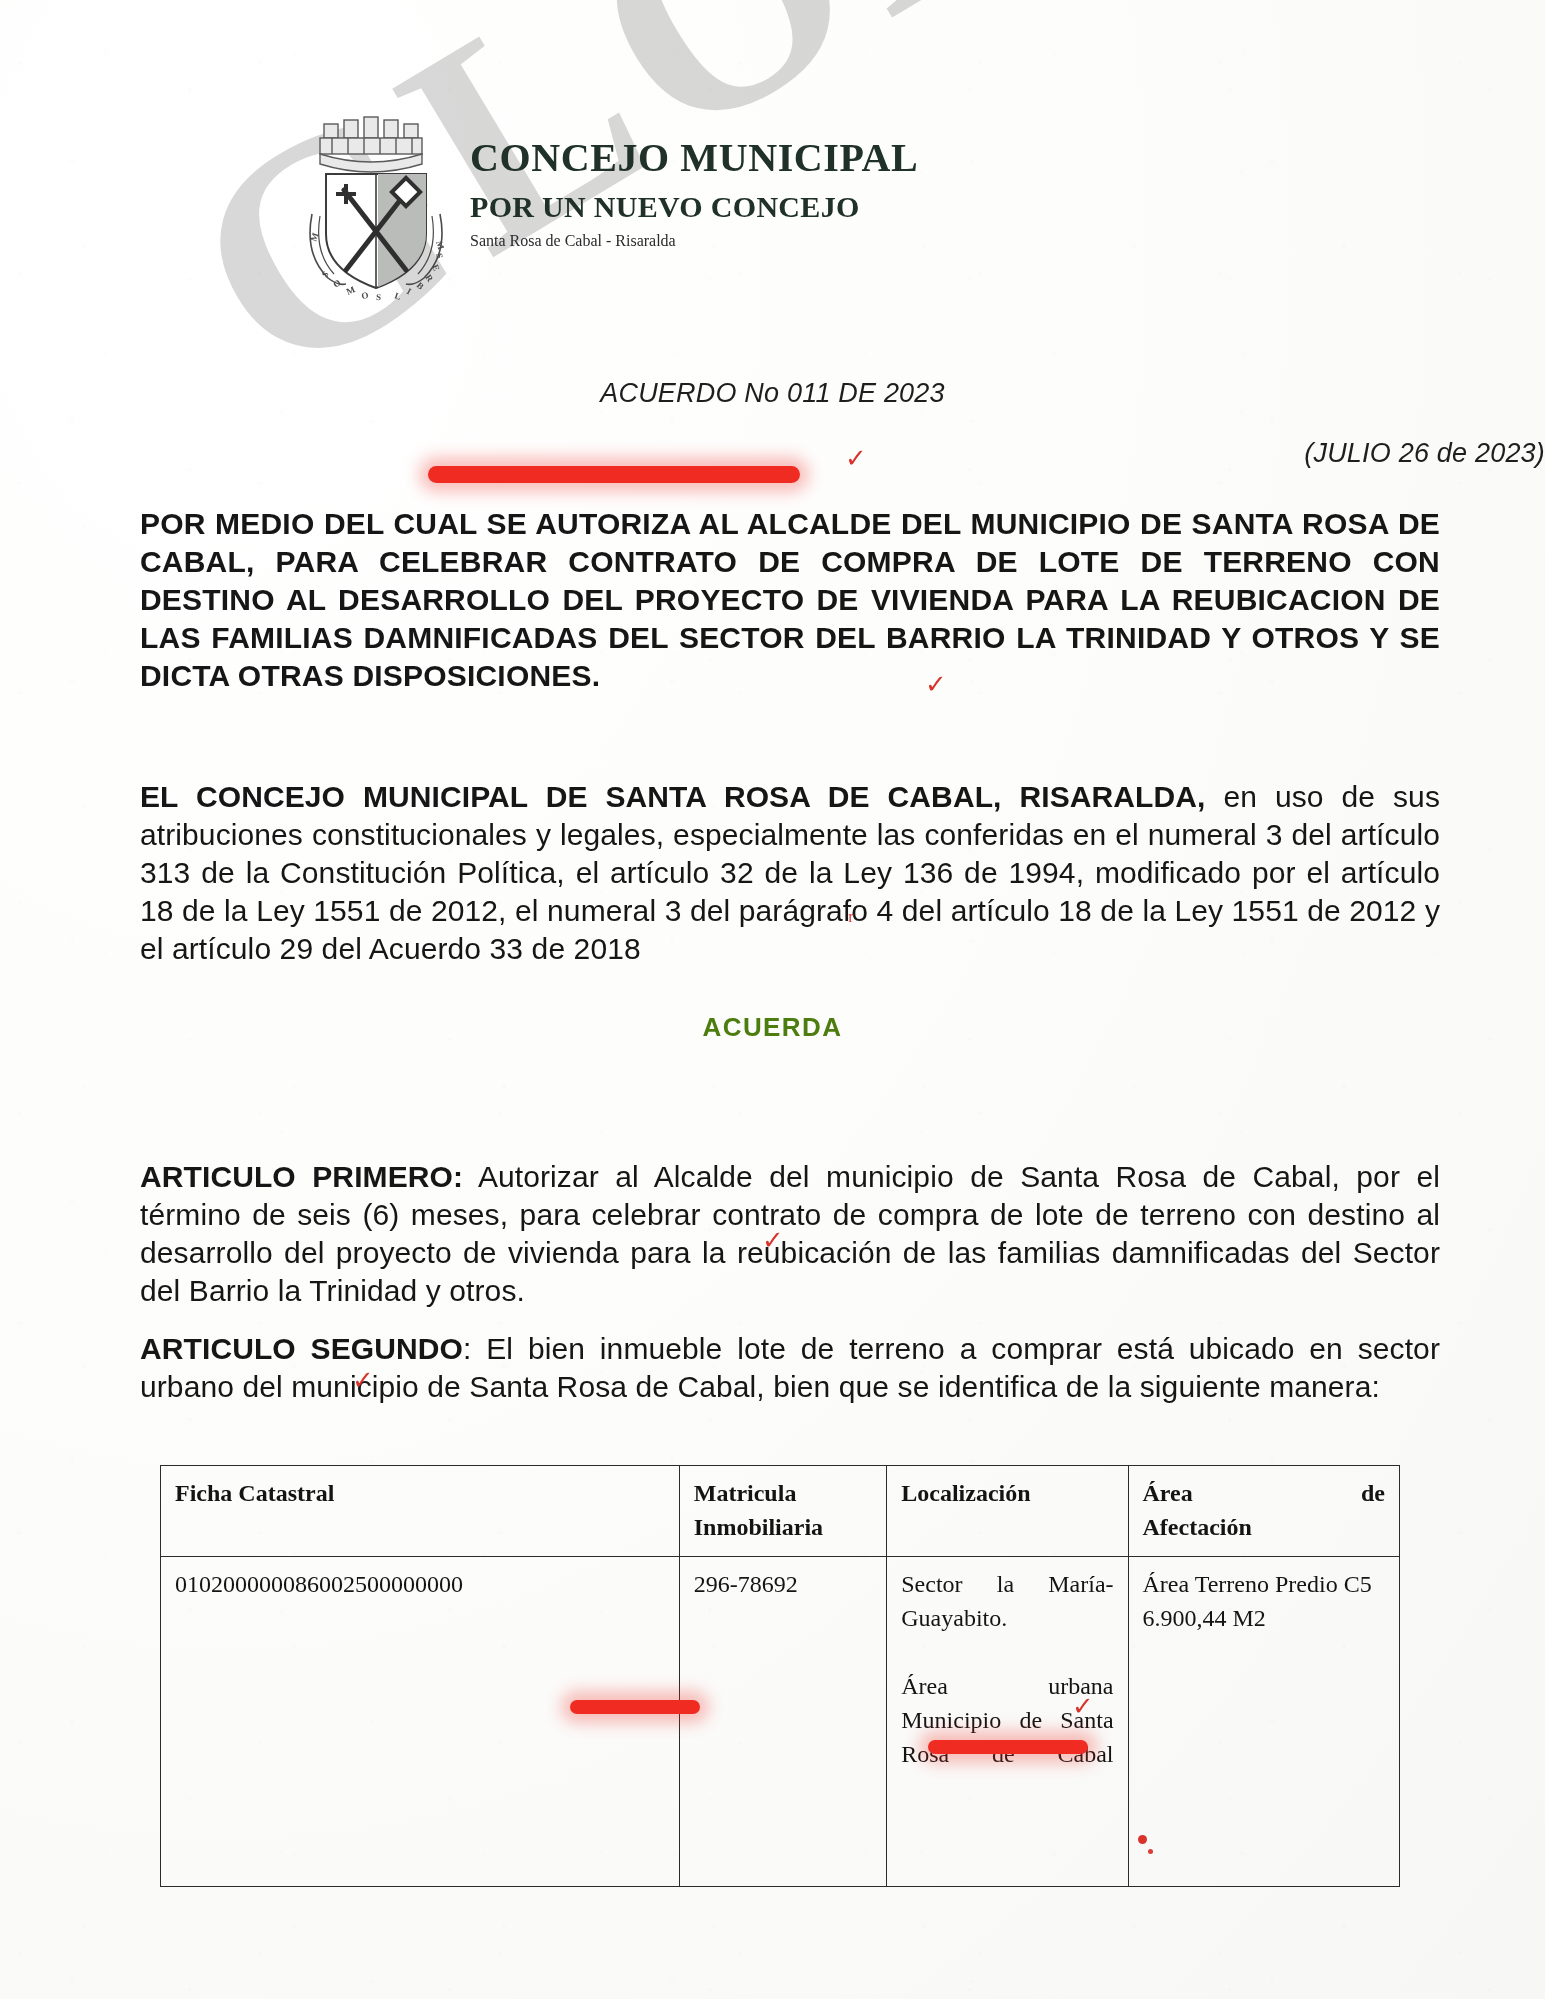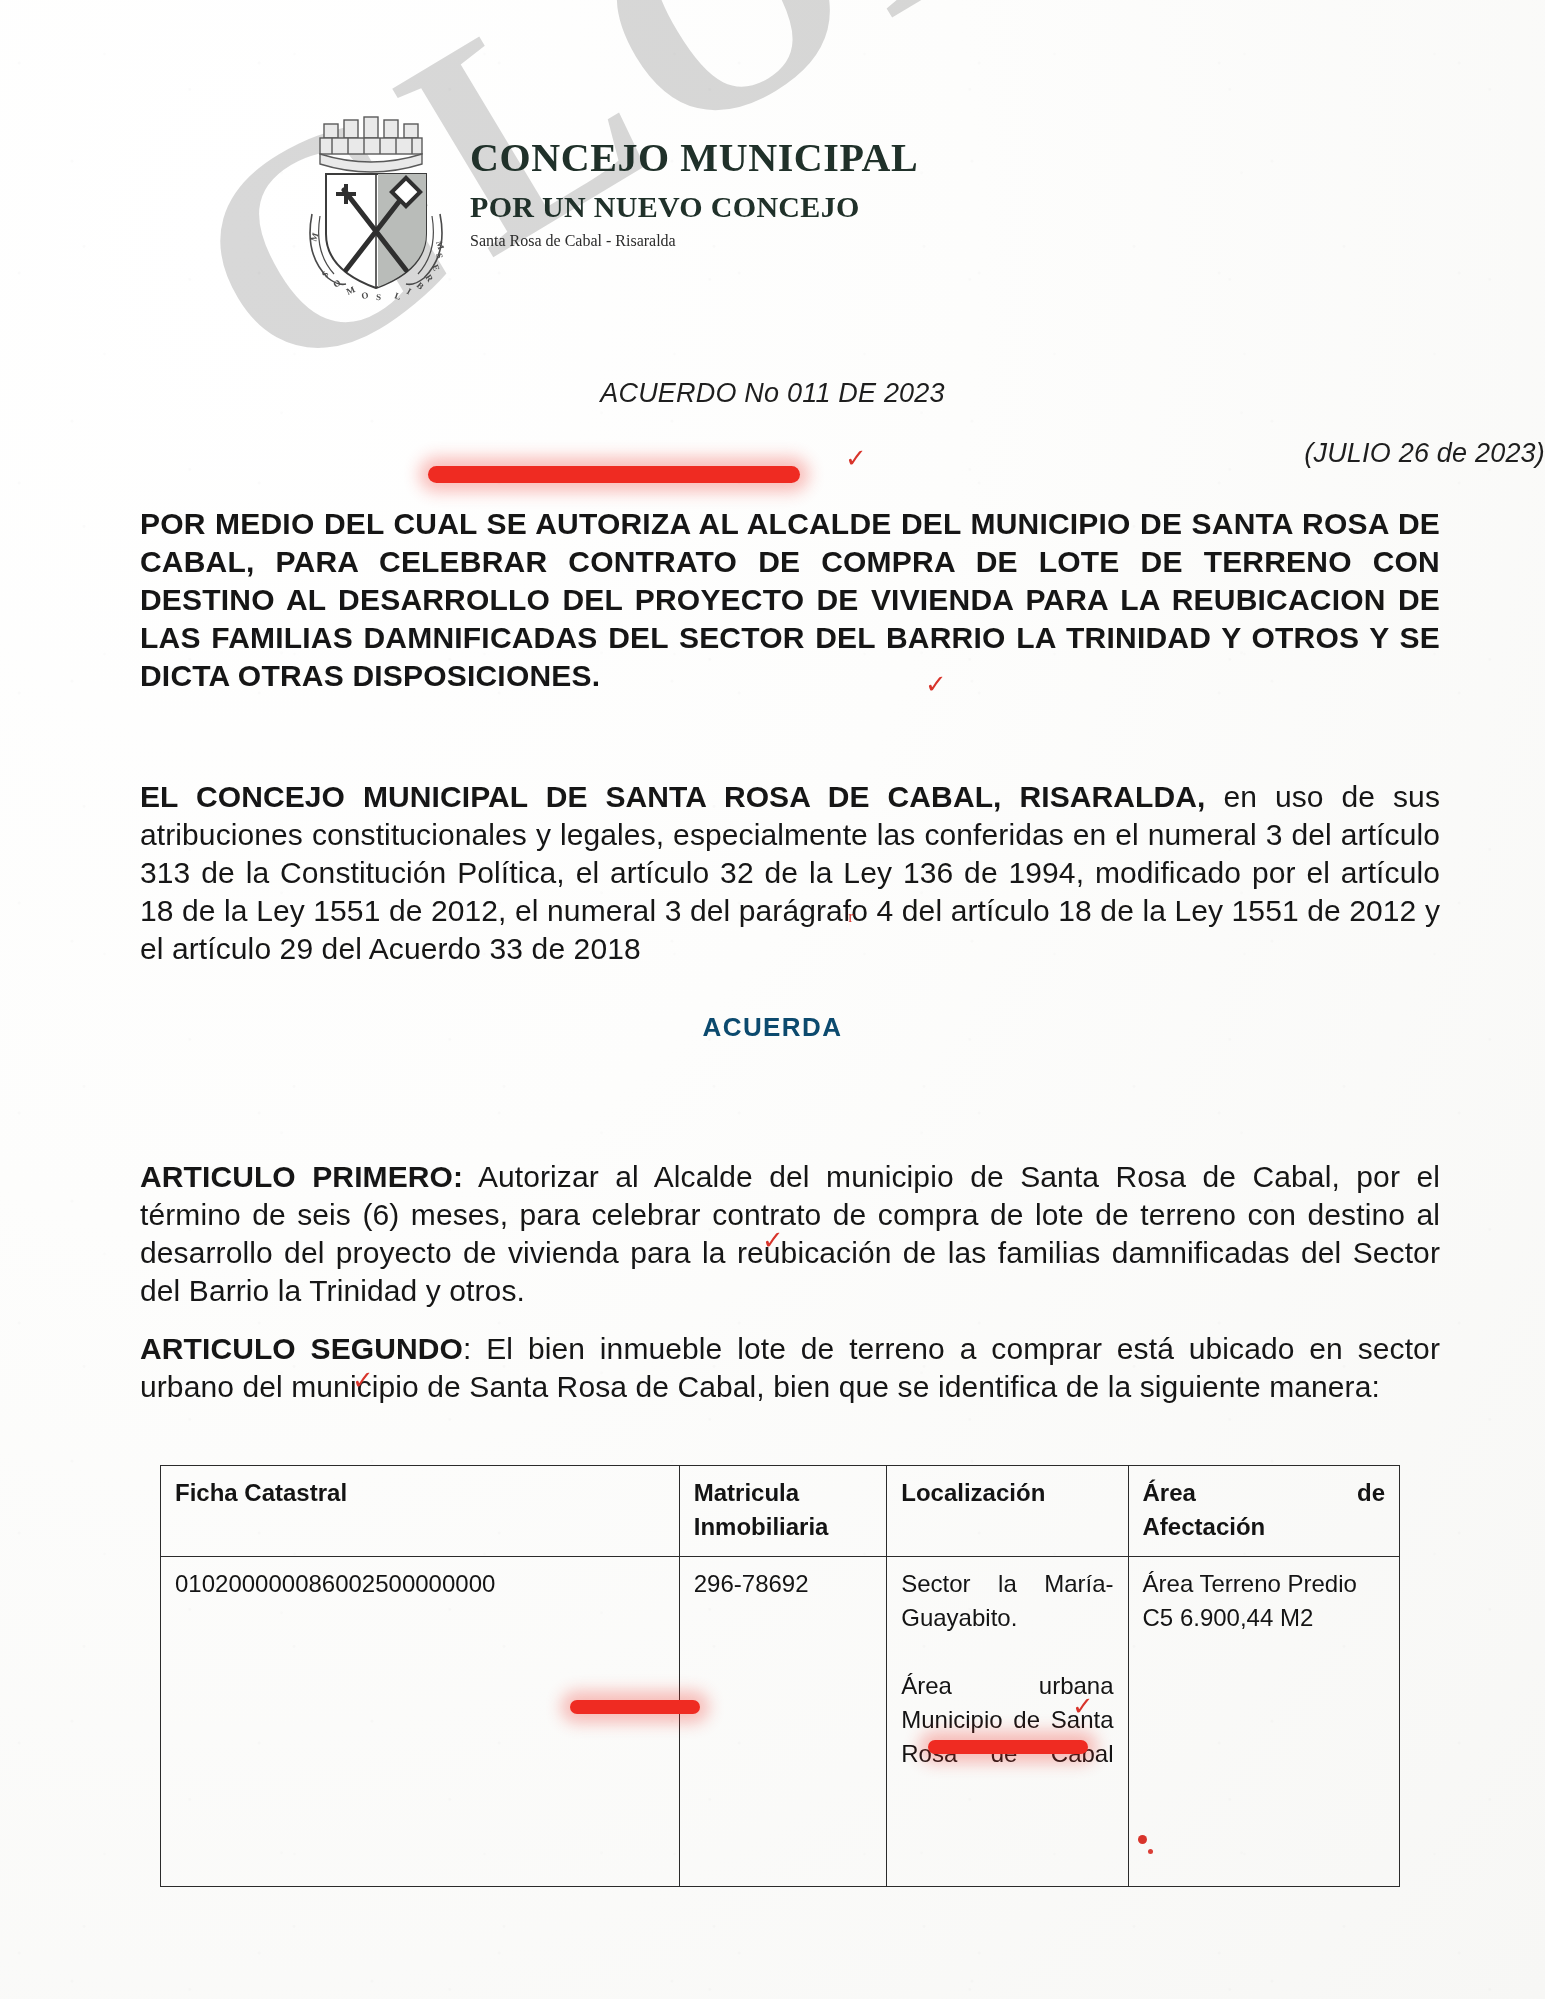--- a/index.html
+++ b/index.html
@@ -80,38 +80,39 @@
   .para b { font-weight:bold; }
 
   .p-titulo  { top:505px; }
   .p-concejo { top:748px; }
   .p-primero { top:1128px; }
   .p-segundo { top:1300px; }
 
   .acuerda {
     position:absolute; left:0; top:1012px; width:100%;
     text-align:center; font-weight:bold; font-size:26px; letter-spacing:1.4px;
-    color:#0c4a6e;
+    color:#4d7c0f;
   }
 
   
   .tbl-wrap { position:absolute; left:160px; top:1465px; width:1240px; }
   table.catastro {
     width:100%;
     border-collapse:collapse;
     font-size:24px;
     color:#141414;
   }
   table.catastro th, table.catastro td {
     border:1.6px solid #2b2b2b;
     padding:10px 14px 12px 14px;
     vertical-align:top;
     text-align:left;
     font-weight:normal;
     line-height:34px;
+    font-family:Liberation Serif, serif;
   }
   table.catastro th { font-weight:bold; }
   .col-ficha { width:430px; }
   .col-mat   { width:172px; }
   .col-loc   { width:200px; }
   .col-area  { width:225px; }
 
   .th-area-inner { display:flex; justify-content:space-between; }
   .cell-just { text-align:justify; text-align-last:justify; }
   .cell-gap { height:34px; }

